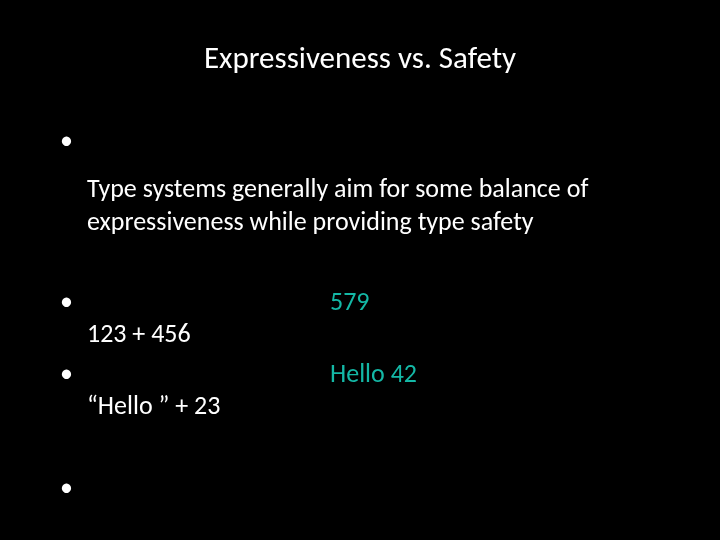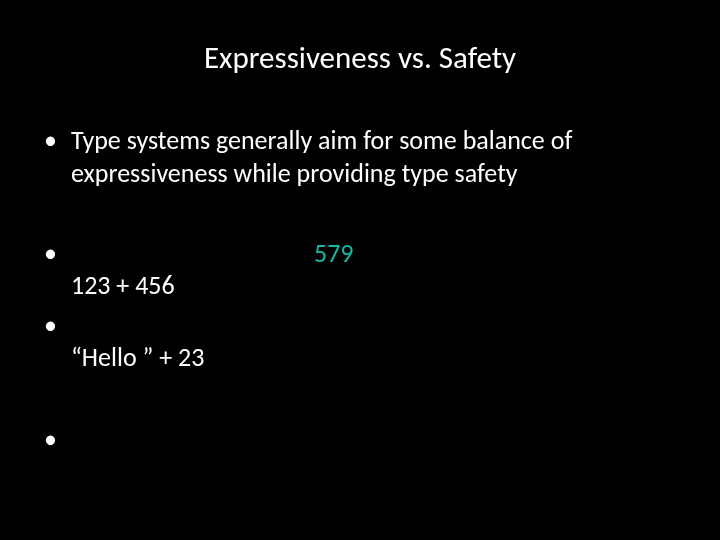--- a/index.html
+++ b/index.html
@@ -11,21 +11,21 @@
       width: 720px;
       height: 540px;
       background: #000000;
       font-family: Calibri, "Segoe UI", Arial, sans-serif;
       color: #ffffff;
       overflow: hidden;
     }
     .slide {
       width: 100%;
       height: 100%;
-      padding: 30px 24px;
+      padding: 30px 40px;
     }
     .title {
       text-align: center;
       font-size: 31px;
       font-weight: 400;
       margin-bottom: 48px;
       margin-top: 8px;
     }
     .content {
       padding-left: 20px;
@@ -38,20 +38,21 @@
     .bullet {
       font-size: 26px;
       line-height: 1.25;
       margin-right: 14px;
       flex-shrink: 0;
     }
     .bullet-text {
       font-size: 26px;
       line-height: 1.25;
       flex: 1;
+      margin-top: 48px;
     }
     .bullet-text-small {
       font-size: 26px;
       line-height: 1.3;
       margin-top: 32px;
     }
     .intro-block {
       margin-bottom: 48px;
     }
     .examples-block {
@@ -94,20 +95,21 @@
           <span class="bullet">•</span>
           <span class="bullet-text-small">123 + 456</span>
         </div>
         <div class="result-col">579</div>
       </div>
       <div class="example-row">
         <div class="expr-col">
           <span class="bullet">•</span>
           <span class="bullet-text-small">“Hello ” + 23</span>
         </div>
+        <div class="result-col">Hello 42</div>
       </div>
     </div>
 
     <div class="examples-block">
       <div class="example-row">
         <div class="expr-col">
           <span class="bullet">•</span>
         </div>
       </div>
     </div>

